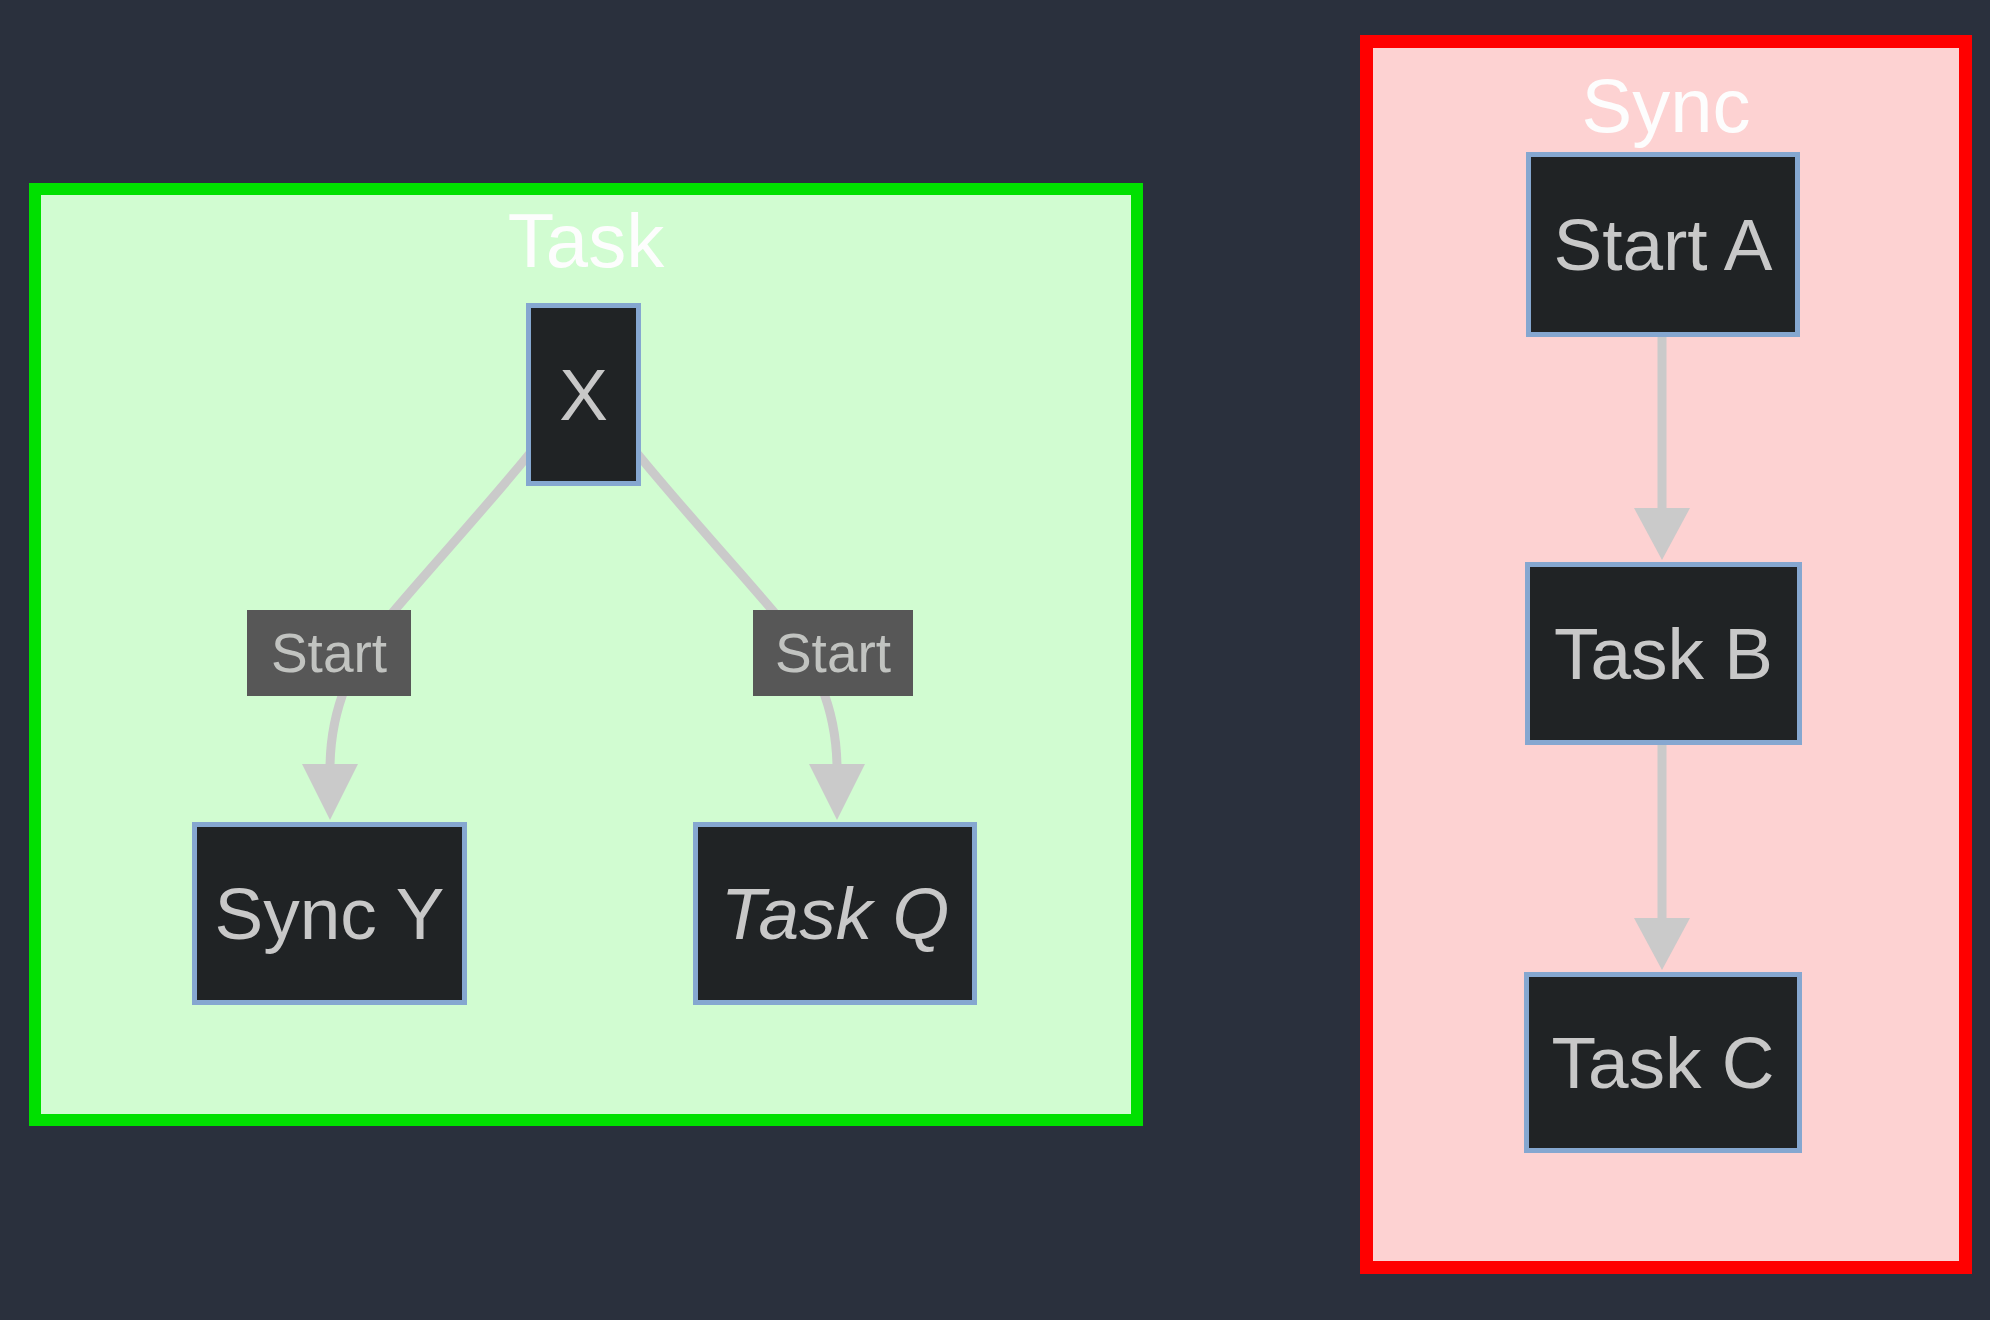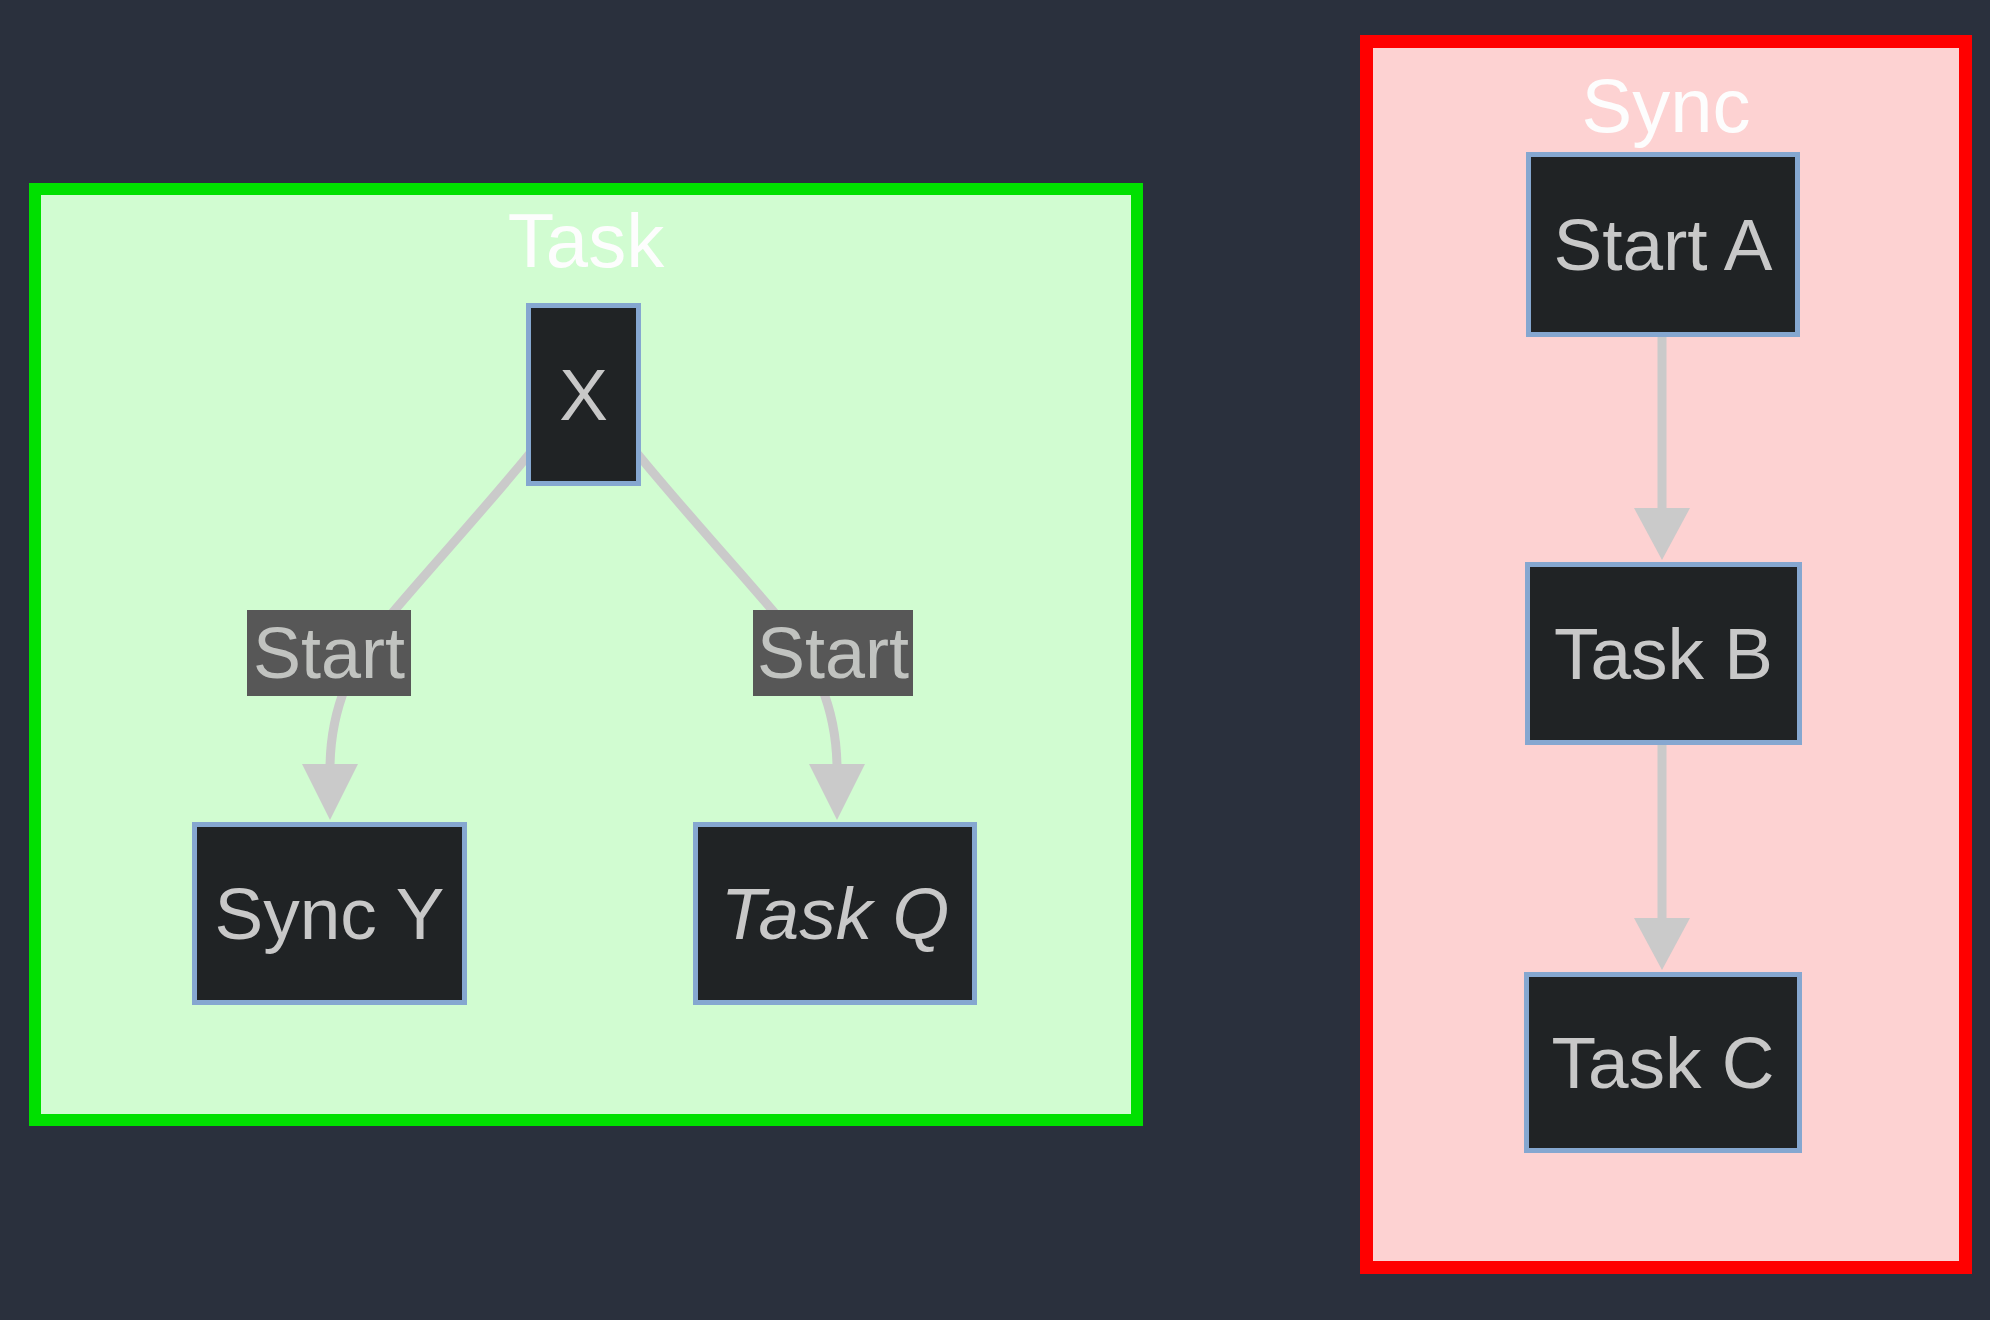--- a/index.html
+++ b/index.html
@@ -46,21 +46,21 @@
 
   .edges-layer{position:absolute;left:0;top:0;width:1990px;height:1320px;z-index:2;}
   .edges-layer path{fill:none;stroke:var(--edge);stroke-width:9px;}
   .edges-layer polygon{fill:var(--edge);stroke:none;}
 
   .edge-label{
     position:absolute;z-index:3;
     display:flex;align-items:center;justify-content:center;
     background:var(--edge-label-bg);
     color:var(--edge-label-text);
-    font-size:72px;line-height:1;
+    font-size:55px;line-height:1;
   }
   .edge-label.start-left{left:247px;top:610px;width:164px;height:86px;}
   .edge-label.start-right{left:753px;top:610px;width:160px;height:86px;}
 
   .node{
     position:absolute;z-index:4;
     display:flex;align-items:center;justify-content:center;
     background:var(--node-fill);
     border:5px solid var(--node-border);
     color:var(--node-text);

